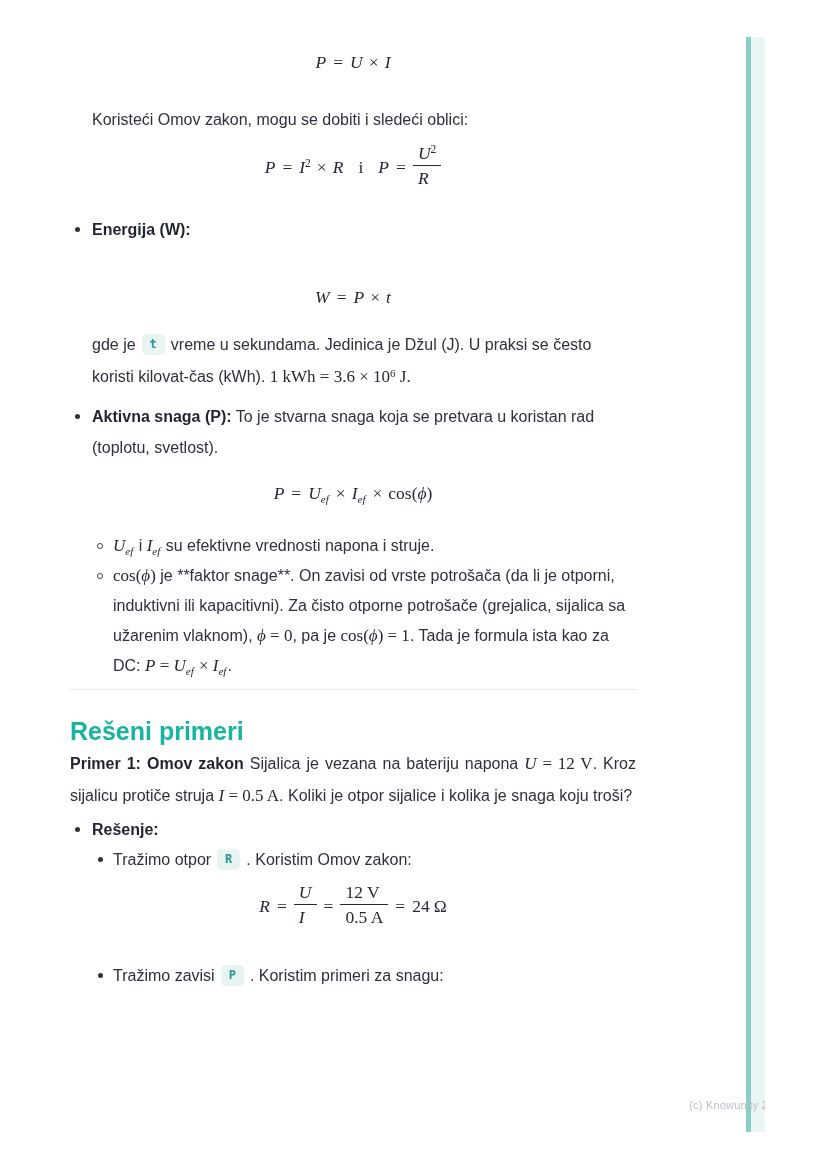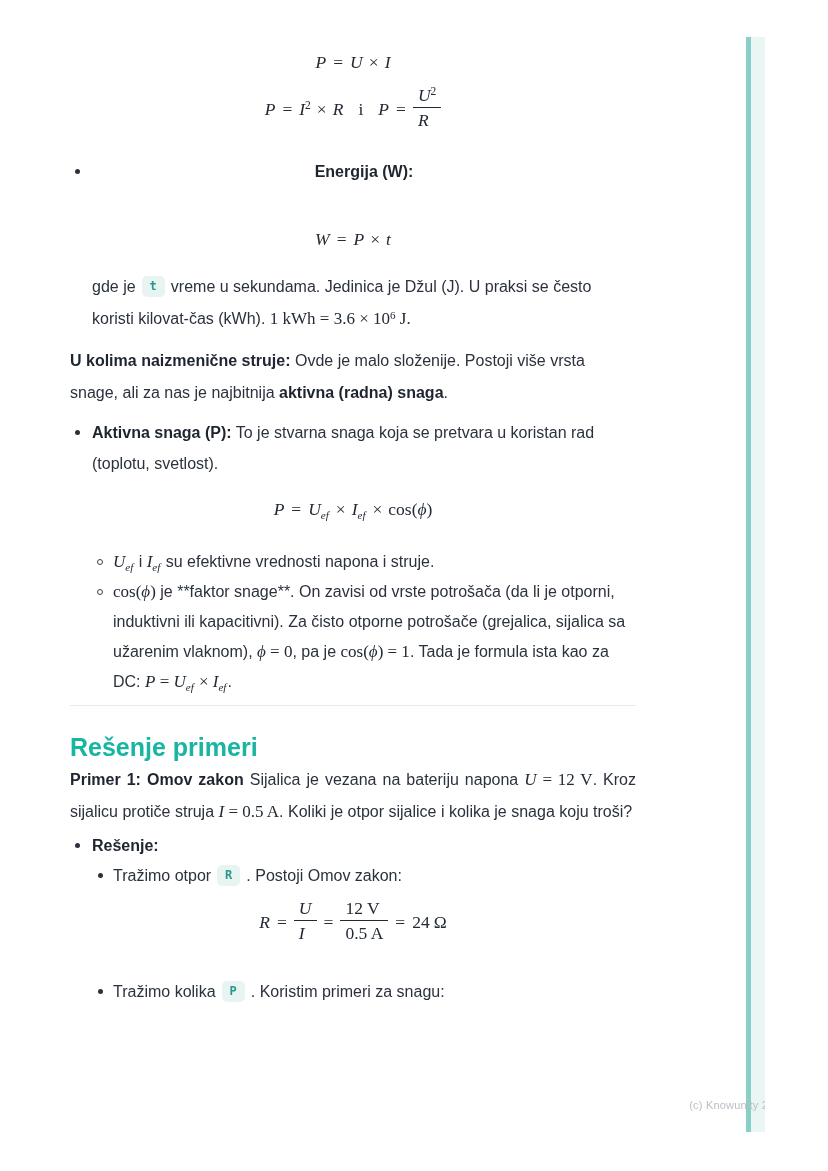--- a/index.html
+++ b/index.html
@@ -41,21 +41,21 @@
   .l2.discs>li::before{content:"";position:absolute;left:28px;top:12px;width:5px;height:5px;border-radius:50%;background:#2b323d;}
 
   .divider{border:none;border-top:1px solid #e7e9ec;margin:8px 0 0;}
   .h2{font-size:25px;line-height:34px;font-weight:bold;color:#17b5a2;margin:24px 0 0;}
   .justify{text-align:justify;}
 
   
   .fm-dc{margin-top:46px;}
   .p-ohm{margin-top:26px;}
   .fm-forms{margin-top:10px;}
-  .ul-energy{margin-top:22px;text-align:center;}
+  .ul-energy{margin-top:22px;}
   .fm-energy{margin-top:36px;}
   .p-time{margin-top:16px;}
   .p-ac{margin-top:10px;}
   .ul-active{margin-top:8px;}
   .fm-active{margin-top:14px;}
   .ul-sub{margin-top:22px;}
   .ul-sub>li+li{margin-top:0;}
   .p-primer{}
   .ul-solution{margin-top:2px;}
   .ul-otpor{margin-top:0;}
@@ -72,60 +72,60 @@
 <body>
 
 <div class="page">
   <div class="edge-line"></div>
   <div class="edge-panel"></div>
 
   <main class="content">
 
     <div class="formula fm-dc"><span class="mi">P</span><span class="mo">=</span><span class="mi">U</span><span class="mo mx">×</span><span class="mi">I</span></div>
 
+    <p class="para pad1 p-ohm">Koristeći Omov zakon, mogu se dobiti i sledeći oblici:</p>
 
     <div class="formula fm-forms"><span class="mi">P</span><span class="mo">=</span><span class="mi">I</span><sup class="msup">2</sup><span class="mo mx">×</span><span class="mi">R</span><span class="mconj">i</span><span class="mi">P</span><span class="mo">=</span><span class="frac"><span class="num"><span class="mi">U</span><sup class="msup">2</sup></span><span class="den mi">R</span></span></div>
 
     <ul class="list l1 ul-energy">
       <li><strong>Energija (W):</strong></li>
     </ul>
 
     <div class="formula fm-energy"><span class="mi">W</span><span class="mo">=</span><span class="mi">P</span><span class="mo mx">×</span><span class="mi">t</span></div>
 
     <p class="para pad1 p-time"><span>gde je</span><span class="badge">t</span><span>vreme u sekundama. Jedinica je Džul (J). U praksi se često koristi kilovat-čas (kWh). </span><span class="im"><span>1 kWh = 3.6 × 10</span><sup class="imsup">6</sup><span> J.</span></span></p>
 
-    <p class="para p-ac"><strong>U kolima naizmenične struje:</strong><span> Ovde je malo složenije. Postoji više vrsta snage, ali za nas je najbitnija </span><strong>aktivna (radna) snaga</strong><span>.</span></p>
 
     <ul class="list l1 ul-active">
       <li><strong>Aktivna snaga (P):</strong><span> To je stvarna snaga koja se pretvara u koristan rad (toplotu, svetlost).</span></li>
     </ul>
 
     <div class="formula fm-active"><span class="mi">P</span><span class="mo">=</span><span class="mi">U</span><sub class="msub">ef</sub><span class="mo mx">×</span><span class="mi">I</span><sub class="msub">ef</sub><span class="mo mx">×</span><span class="mup">cos(</span><span class="mi">ϕ</span><span class="mup">)</span></div>
 
     <ul class="list l2 circles ul-sub">
       <li><span class="im"><span class="mi">U</span><sub class="imsub">ef</sub></span><span> i </span><span class="im"><span class="mi">I</span><sub class="imsub">ef</sub></span><span> su efektivne vrednosti napona i struje.</span></li>
       <li><span class="im"><span class="mup">cos(</span><span class="mi">ϕ</span><span class="mup">)</span></span><span> je **faktor snage**. On zavisi od vrste potrošača (da li je otporni, induktivni ili kapacitivni). Za čisto otporne potrošače (grejalica, sijalica sa užarenim vlaknom), </span><span class="im"><span class="mi">ϕ</span><span class="mup"> = 0</span></span><span>, pa je </span><span class="im"><span class="mup">cos(</span><span class="mi">ϕ</span><span class="mup">) = 1</span></span><span>. Tada je formula ista kao za DC: </span><span class="im"><span class="mi">P</span><span class="mup"> = </span><span class="mi">U</span><sub class="imsub">ef</sub><span class="mup"> × </span><span class="mi">I</span><sub class="imsub">ef</sub></span><span>.</span></li>
     </ul>
 
     <hr class="divider">
 
-    <h2 class="h2">Rešenje primeri</h2>
+    <h2 class="h2">Rešeni primeri</h2>
 
     <p class="para justify p-primer"><strong>Primer 1: Omov zakon</strong><span> Sijalica je vezana na bateriju napona </span><span class="im"><span class="mi">U</span><span class="mup"> = 12 V</span></span><span>. Kroz sijalicu protiče struja </span><span class="im"><span class="mi">I</span><span class="mup"> = 0.5 A</span></span><span>. Koliki je otpor sijalice i kolika je snaga koju troši?</span></p>
 
     <ul class="list l1 ul-solution">
       <li><strong>Rešenje:</strong></li>
     </ul>
 
     <ul class="list l2 discs ul-otpor">
-      <li><span>Tražimo otpor</span><span class="badge">R</span><span>. Postoji Omov zakon:</span></li>
+      <li><span>Tražimo otpor</span><span class="badge">R</span><span>. Koristim Omov zakon:</span></li>
     </ul>
 
     <div class="formula fm-solution"><span class="mi">R</span><span class="mo">=</span><span class="frac"><span class="num mi">U</span><span class="den mi">I</span></span><span class="mo">=</span><span class="frac"><span class="num mup">12 V</span><span class="den mup">0.5 A</span></span><span class="mo">=</span><span class="mup">24</span><span class="mup momega">Ω</span></div>
 
     <ul class="list l2 discs ul-snaga">
-      <li><span>Tražimo kolika</span><span class="badge">P</span><span>. Koristim primeri za snagu:</span></li>
+      <li><span>Tražimo zavisi</span><span class="badge">P</span><span>. Koristim primeri za snagu:</span></li>
     </ul>
 
   </main>
 
   <div class="footer">(c) Knowunity 2025</div>
 </div>
 
 </body></html>

